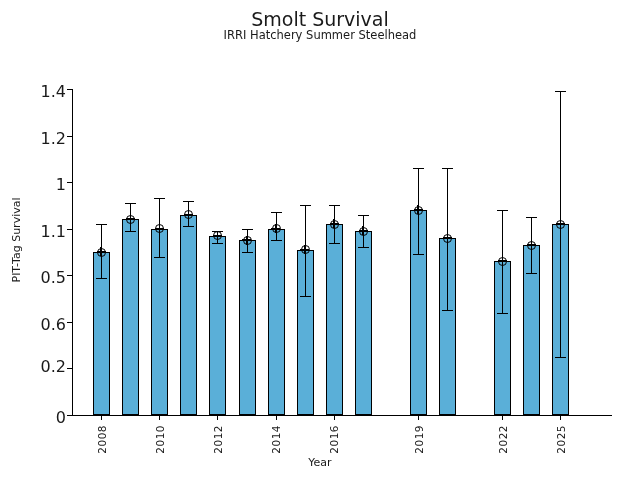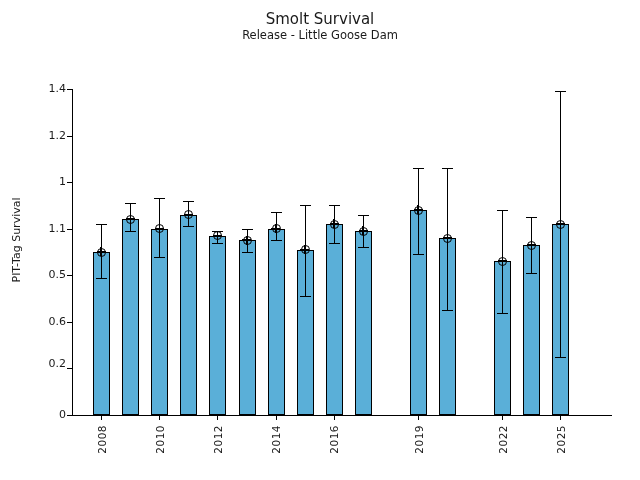--- a/index.html
+++ b/index.html
@@ -8,35 +8,35 @@
     background:#ffffff;
     font-family:"DejaVu Sans", sans-serif;
     color:#000000;
     overflow:hidden;
     position:relative;
   }
   #figure{position:absolute;left:0;top:0;width:640px;height:480px;}
 
   
   .title-block{position:absolute;left:0;top:10px;width:640px;text-align:center;}
-  .title-main{font-size:15px;line-height:18px;color:#1a1a1a;}
+  .title-main{font-size:19px;line-height:18px;color:#1a1a1a;}
   .title-sub1{font-size:11.5px;line-height:15px;color:#1a1a1a;}
   .title-sub2{font-size:11.5px;line-height:15px;color:#1a1a1a;}
 
   
   .plot{
     position:absolute;
     left:72px;top:89px;
     width:540px;height:326px;
   }
   .axis-left{position:absolute;left:0;top:0;width:1px;height:326px;background:#000;}
   .axis-bottom{position:absolute;left:0;top:326px;width:540px;height:1px;background:#000;}
 
   .ytick{position:absolute;left:-5px;width:5px;height:1px;background:#000;}
-  .ylab-wrap{position:absolute;left:-46px;width:40px;text-align:right;font-size:11px;color:#1a1a1a;}
+  .ylab-wrap{position:absolute;left:-46px;width:40px;text-align:right;font-size:16px;color:#1a1a1a;}
 
   .xtick{position:absolute;top:326px;width:1px;height:5px;background:#000;}
   .xtick-label{
     position:absolute;
     top:336px;
     font-size:10.5px;color:#1a1a1a;
     writing-mode:vertical-rl;
     transform:rotate(180deg);
     transform-origin:center;
     white-space:nowrap;
@@ -82,24 +82,25 @@
     text-align:center;font-size:11px;color:#1a1a1a;
   }
 </style>
 </head>
 <body>
 
 <div id="figure">
 
   <div class="title-block">
     <div class="title-main">Smolt Survival</div>
-    <div class="title-sub2">Release - Little Goose Dam</div>
+    <div class="title-sub1">IRRI Hatchery Summer Steelhead</div>
   </div>
 
   <div class="ylabel">PIT-Tag Survival</div>
+  <div class="xlabel">Year</div>
 
   <div class="plot" id="plot">
     <div class="axis-left"></div>
     <div class="axis-bottom"></div>
     <div id="yticks">
         <div class="ytick" style="top: 326px;"></div>
         <div class="ylab-wrap" style="top: 319px;">0</div>
         <div class="ytick" style="top: 279.429px;"></div>
         <div class="ylab-wrap" style="top: 268px;">0.2</div>
         <div class="ytick" style="top: 232.857px;"></div>

